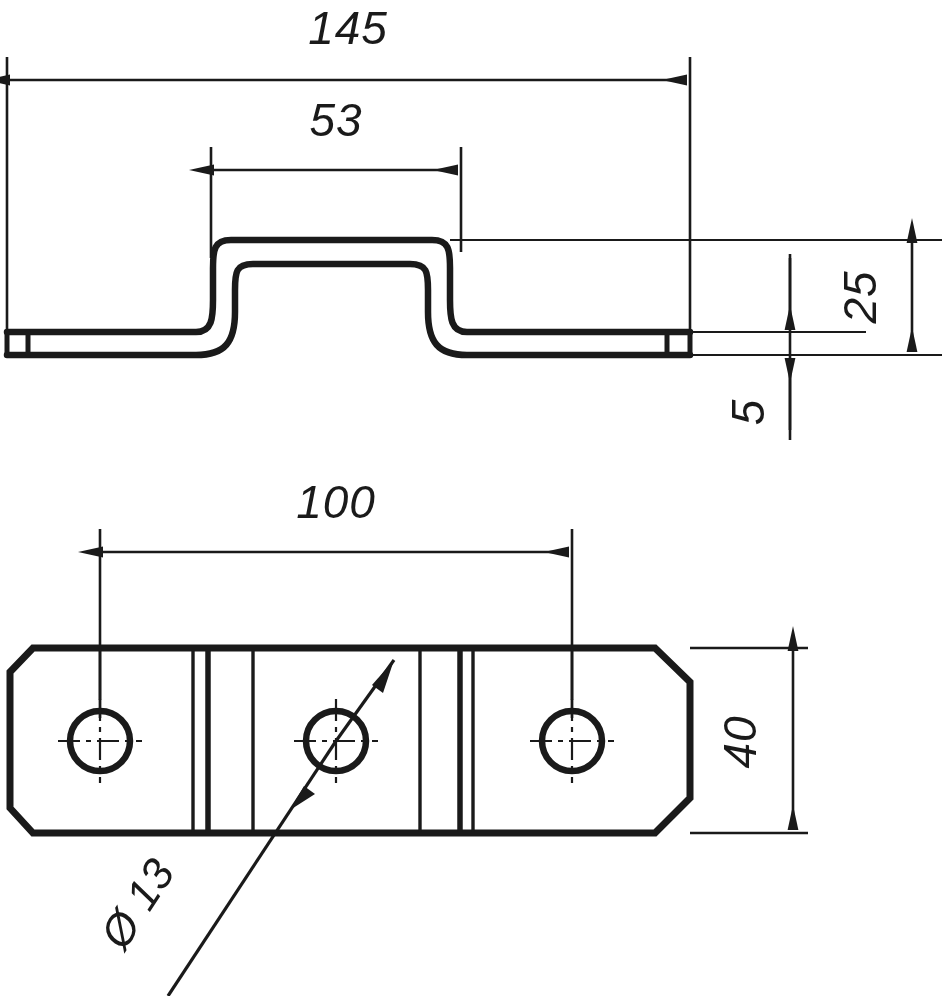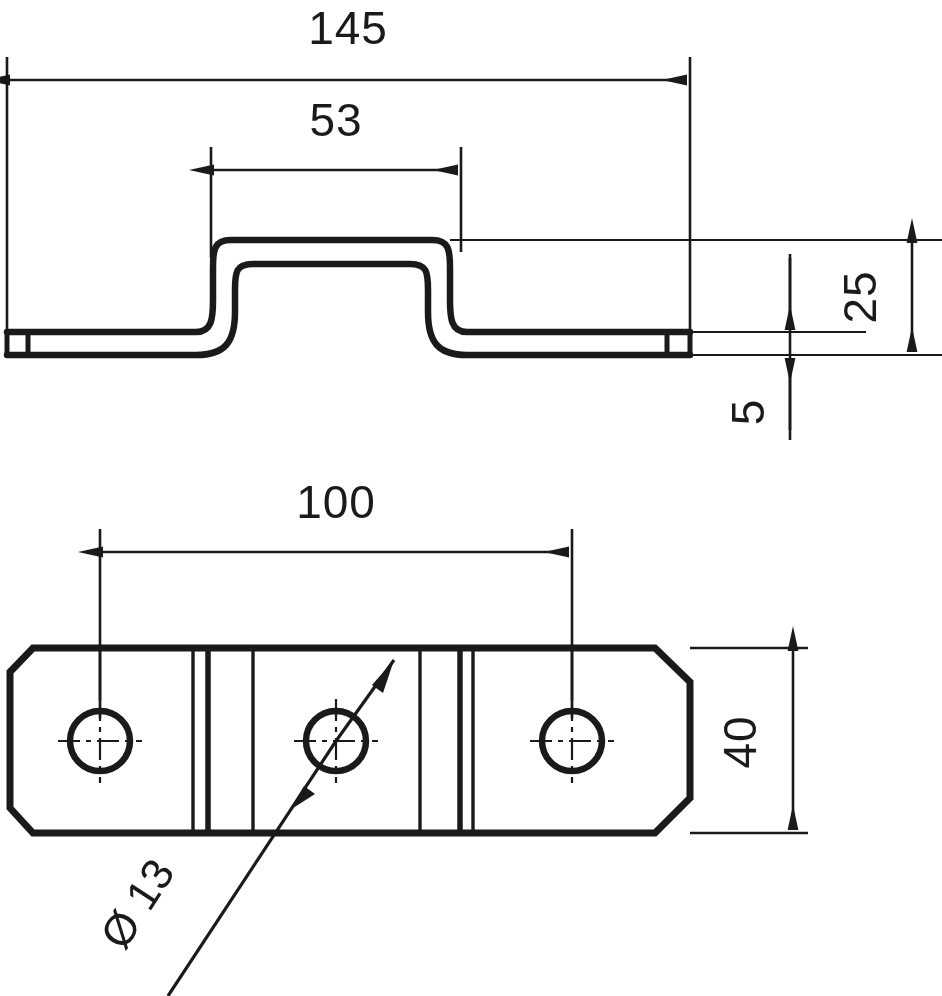--- a/index.html
+++ b/index.html
@@ -12,20 +12,21 @@
     width: 942px;
     height: 996px;
     font-family: "Liberation Sans", sans-serif;
     overflow: hidden;
   }
   #drawing-root {
     position: relative;
     width: 942px;
     height: 996px;
     background: #ffffff;
+    font-style: italic;
   }
   svg#drawing-svg {
     display: block;
     width: 942px;
     height: 996px;
   }
   .dim-text {
     font-family: "Liberation Sans", sans-serif;
     font-size: 46px;
     fill: #1a1a1a;

